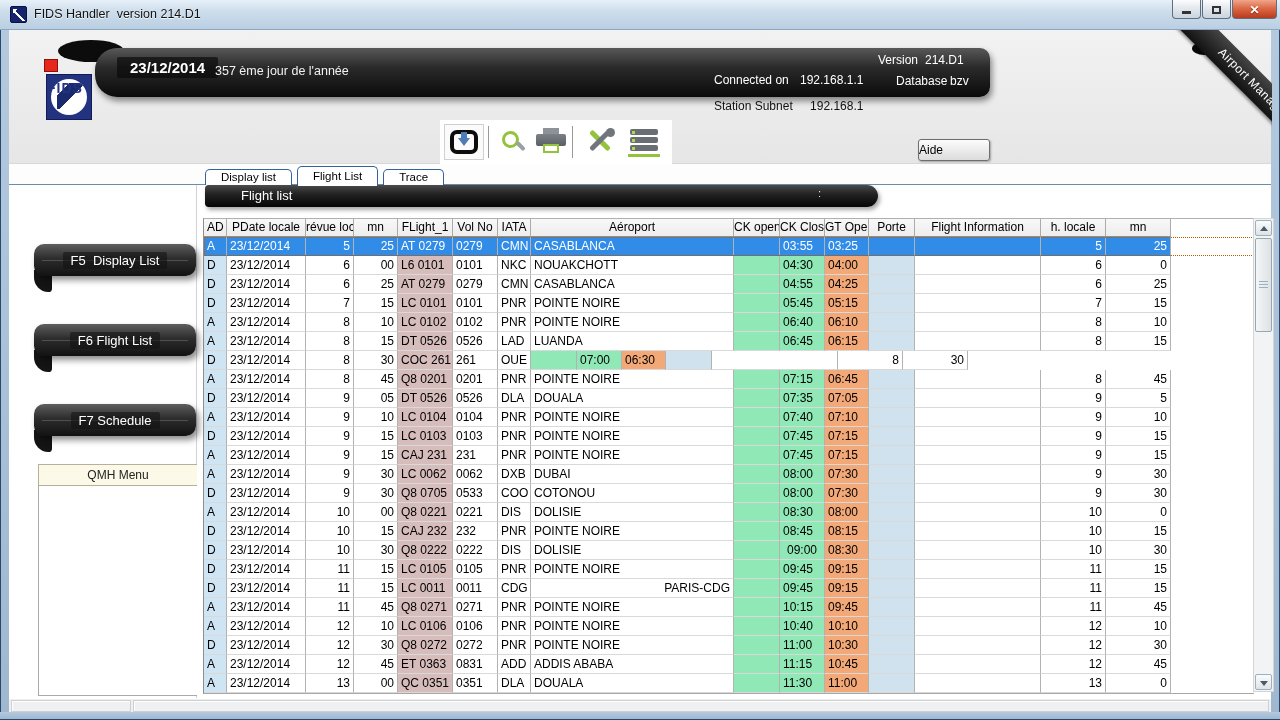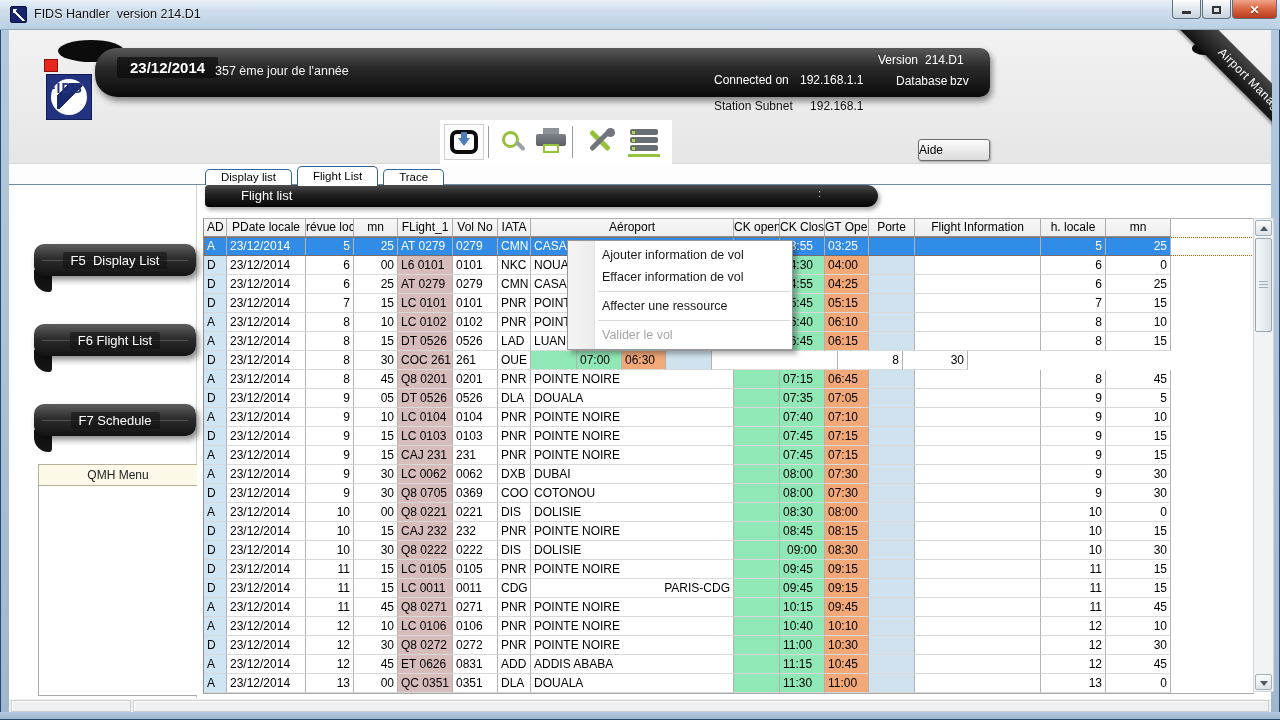--- a/index.html
+++ b/index.html
@@ -503,21 +503,21 @@
           <div class="td " style="width: 126px;"></div>
           <div class="td  ta-r" style="width: 65px;">9</div>
           <div class="td  ta-r" style="width: 65px;">30</div>
         </div>
         <div class="tr">
           <div class="td c-ad" style="width: 23px;">D</div>
           <div class="td " style="width: 79px;">23/12/2014</div>
           <div class="td  ta-r" style="width: 48px;">9</div>
           <div class="td  ta-r" style="width: 44px;">30</div>
           <div class="td c-flight" style="width: 55px;">Q8 0705</div>
-          <div class="td " style="width: 45px;">0369</div>
+          <div class="td " style="width: 45px;">0533</div>
           <div class="td " style="width: 33px;">COO</div>
           <div class="td " style="width: 203px;">COTONOU</div>
           <div class="td c-ck" style="width: 46px;"></div>
           <div class="td c-ck" style="width: 45px;">08:00</div>
           <div class="td c-gt" style="width: 44px;">07:30</div>
           <div class="td c-porte" style="width: 46px;"></div>
           <div class="td " style="width: 126px;"></div>
           <div class="td  ta-r" style="width: 65px;">9</div>
           <div class="td  ta-r" style="width: 65px;">30</div>
         </div>
@@ -655,21 +655,21 @@
           <div class="td c-porte" style="width: 46px;"></div>
           <div class="td " style="width: 126px;"></div>
           <div class="td  ta-r" style="width: 65px;">12</div>
           <div class="td  ta-r" style="width: 65px;">30</div>
         </div>
         <div class="tr">
           <div class="td c-ad" style="width: 23px;">A</div>
           <div class="td " style="width: 79px;">23/12/2014</div>
           <div class="td  ta-r" style="width: 48px;">12</div>
           <div class="td  ta-r" style="width: 44px;">45</div>
-          <div class="td c-flight" style="width: 55px;">ET 0626</div>
+          <div class="td c-flight" style="width: 55px;">ET 0363</div>
           <div class="td " style="width: 45px;">0831</div>
           <div class="td " style="width: 33px;">ADD</div>
           <div class="td " style="width: 203px;">ADDIS ABABA</div>
           <div class="td c-ck" style="width: 46px;"></div>
           <div class="td c-ck" style="width: 45px;">11:15</div>
           <div class="td c-gt" style="width: 44px;">10:45</div>
           <div class="td c-porte" style="width: 46px;"></div>
           <div class="td " style="width: 126px;"></div>
           <div class="td  ta-r" style="width: 65px;">12</div>
           <div class="td  ta-r" style="width: 65px;">45</div>
@@ -697,27 +697,19 @@
   <div class="vscroll">
     <div class="sbtn up">
         <div class="arr-up"></div>
       </div>
     <div class="sthumb"></div>
     <div class="sbtn down">
         <div class="arr-down"></div>
       </div>
   </div>
 
-  <div class="menu">
-    <div class="mi">Ajouter information de vol</div>
-    <div class="mi">Effacer information de vol</div>
-    <div class="msep"></div>
-    <div class="mi">Affecter une ressource</div>
-    <div class="msep"></div>
-    <div class="mi disabled">Valider le vol</div>
-  </div>
 
   <div class="statusbar">
     <div class="seg1"></div>
     <div class="seg2"></div>
   </div>
 
 </div>
 
 </body></html>

